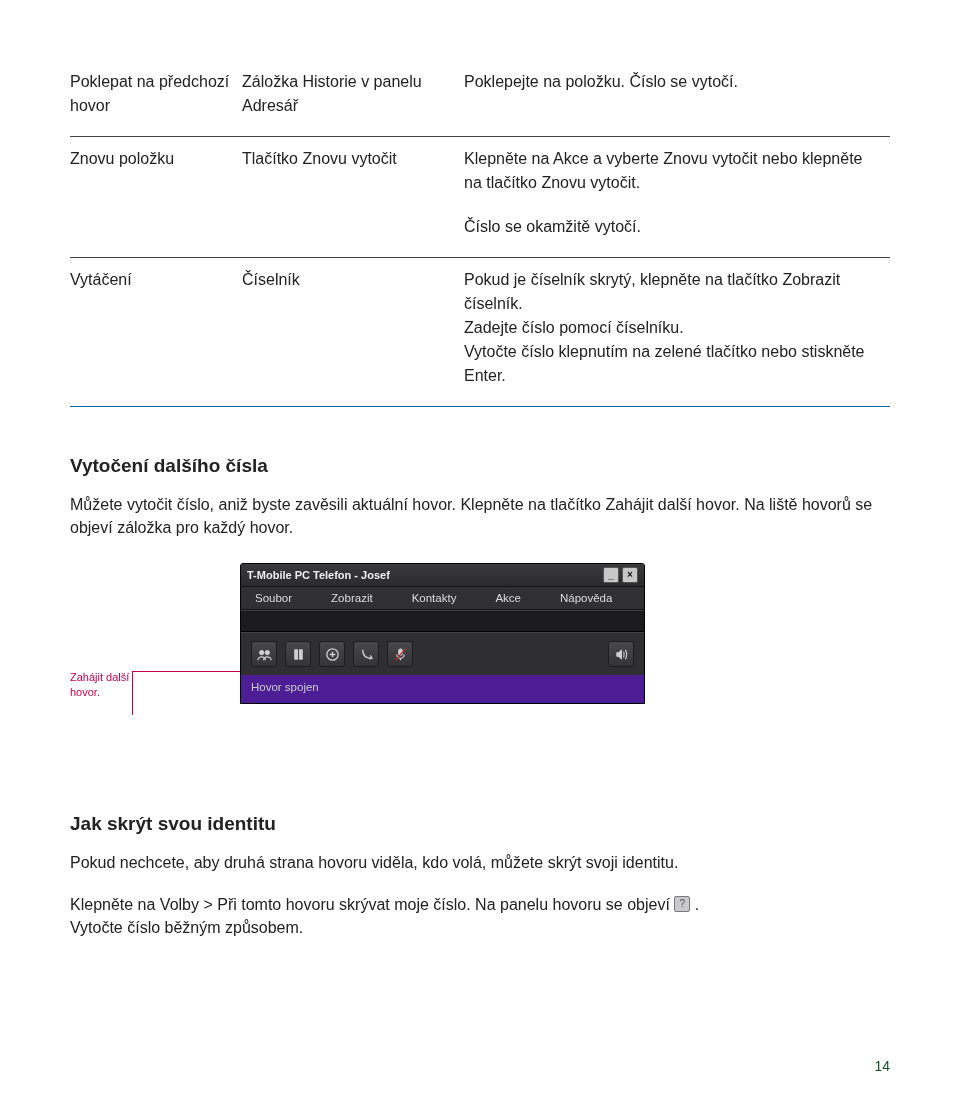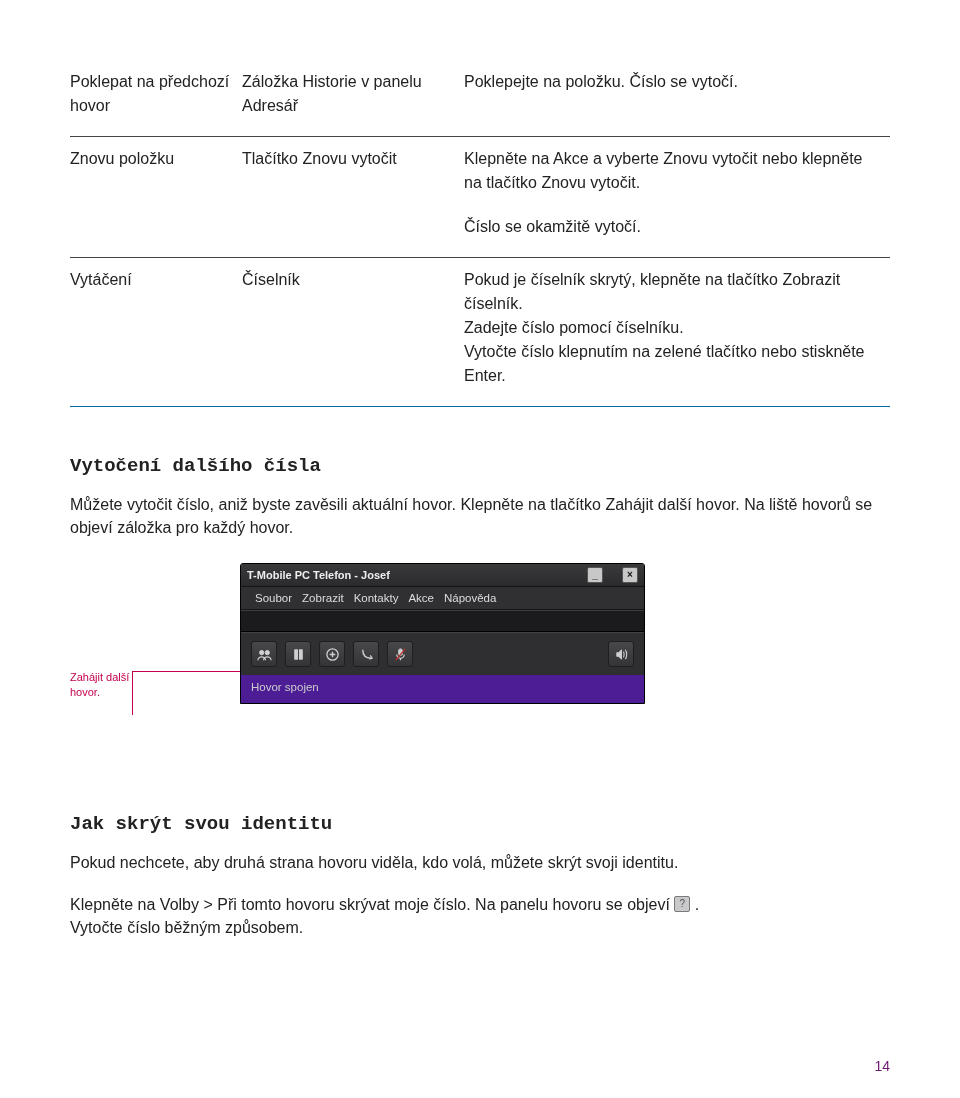--- a/index.html
+++ b/index.html
@@ -23,21 +23,20 @@
     line-height: 1.5;
     border-bottom: 1px solid #444;
   }
   table.data tr:last-child td { border-bottom: 1px solid #0369a1; }
   table.data td:nth-child(1){ width: 160px; }
   table.data td:nth-child(2){ width: 210px; }
   h3 {
     font-size: 19px;
     font-weight: bold;
     margin: 4px 0 16px 0;
-    font-family: Liberation Mono, monospace;
   }
   p { margin: 16px 0 18px 0; line-height: 1.45; }
   .sub { margin-top: 20px; }
   .callout-wrap {
     position: relative;
     margin: 24px 0 50px 0;
     height: 200px;
   }
   .callout-label {
     position: absolute;
@@ -76,30 +75,29 @@
   }
   .titlebar {
     display:flex; align-items:center;
     background: linear-gradient(#3a3a3c,#2b2b2d);
     height: 22px;
     padding: 0 6px;
     border-bottom: 1px solid #141414;
     font-weight: bold;
     color: #eee;
     font-size: 11px;
-    gap: 16px;
   }
   .titlebar .spacer{flex:1}
   .win-btn {
     width:14px;height:14px;margin-left:3px;text-align:center;
     font-size:10px;line-height:14px;color:#111;
     background:#c8c8c8;border:1px solid #555;border-radius:2px;
   }
   .menubar {
-    display:flex; gap: 10px;
+    display:flex; gap: 39px;
     padding: 5px 14px;
     font-size: 11.5px;
     background:#303033;
     border-bottom: 1px solid #141414;
   }
   .bar-dark {
     height: 20px;
     background:#1b1b1d;
     border-top:1px solid #3d3d3f;
     border-bottom:1px solid #000;
@@ -135,21 +133,21 @@
     border-radius:2px;
     position:relative;
   }
   .inline-icon::after{
     content:"?";
     position:absolute;inset:0;
     font-size:10px;line-height:14px;text-align:center;color:#555;
   }
   .page-num {
     position:absolute; right:70px; bottom: 24px;
-    font-size:14px; color:#701a75;
+    font-size:14px; color:#14532d;
   }
 </style>
 </head>
 <body>
 
 <table class="data">
   <tbody>
       <tr>
     <td>Poklepat na předchozí hovor</td>
     <td>Záložka Historie v panelu Adresář</td>

